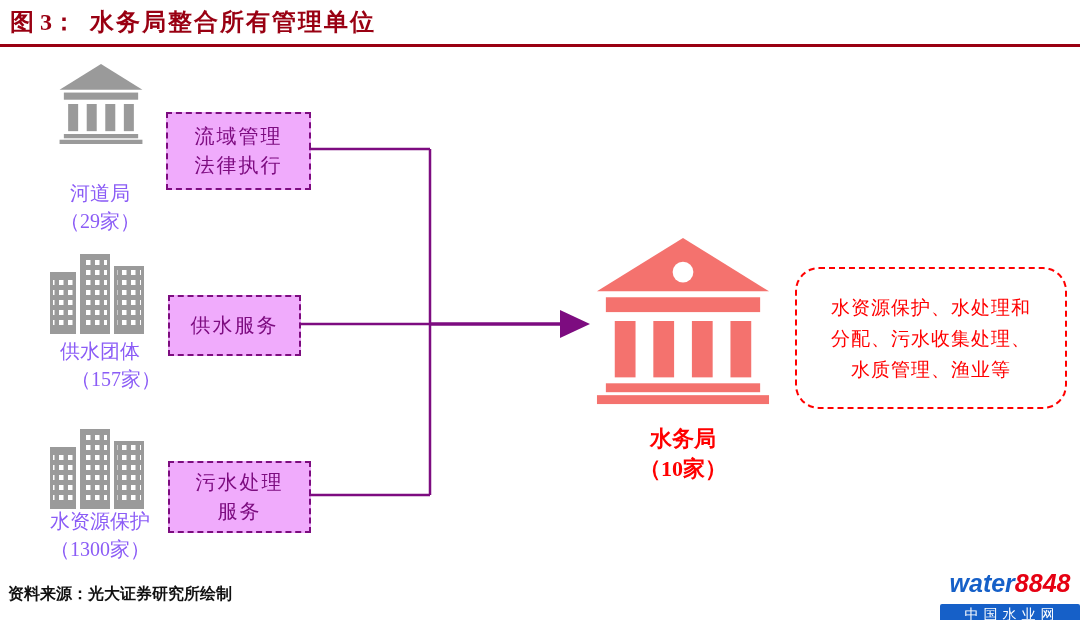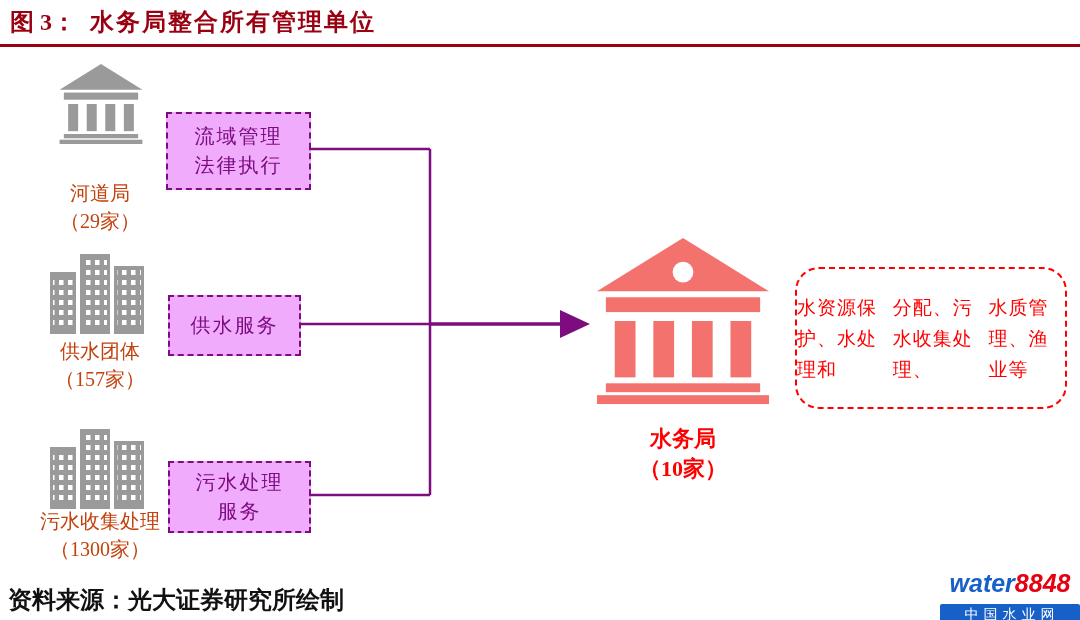--- a/index.html
+++ b/index.html
@@ -6,39 +6,39 @@
   .page{
     position:relative;width:1080px;height:620px;background:#fff;overflow:hidden;
     font-family:"Liberation Serif","DejaVu Serif",serif;
   }
   
   .title{position:absolute;left:10px;top:6px;font-size:24px;font-weight:bold;color:var(--darkred);}
   .title .cap{margin-left:14px;letter-spacing:2px;}
   .title-rule{position:absolute;left:0;top:44px;width:1080px;height:3px;background:var(--darkred);}
   
   .icon{position:absolute;}
-  .nlabel{position:absolute;text-align:center;font-size:20px;color:#c2410c;}
+  .nlabel{position:absolute;text-align:center;font-size:20px;color:#8b5cf6;}
   
   .fbox{
     position:absolute;border:2px dashed var(--purple);background:#f0abfc;
     display:flex;flex-direction:column;align-items:center;justify-content:center;
     color:var(--purple);font-size:20px;line-height:29px;letter-spacing:2px;
   }
   
   .overlay{position:absolute;left:0;top:0;pointer-events:none;}
   
   .tlabel{position:absolute;text-align:center;font-size:22px;font-weight:bold;color:var(--red);}
   .rbox{
     position:absolute;left:795px;top:267px;width:268px;height:138px;
     border:2.5px dashed var(--red);border-radius:24px;
-    display:flex;flex-direction:row;align-items:center;justify-content:center;
+    display:flex;flex-direction:column;align-items:center;justify-content:center;
     color:var(--red);font-size:19px;line-height:31px;letter-spacing:1px;
   }
   
-  .source{position:absolute;left:8px;top:584px;font-size:24px;font-weight:bold;color:#111;}
+  .source{position:absolute;left:8px;top:584px;font-size:16px;font-weight:bold;color:#111;}
   .logo{position:absolute;right:0;top:570px;width:140px;text-align:center;
         font-family:"Liberation Sans","DejaVu Sans",sans-serif;}
   .logo .l1{font-size:25px;font-weight:bold;font-style:italic;line-height:26px;}
   .logo .water{color:var(--logoblue);}
   .logo .num{color:var(--logored);}
   .logo .l2{margin-top:8px;background:var(--logoblue);color:#fff;font-size:14px;font-weight:normal;
             letter-spacing:5px;padding:2px 0 1px 4px;border-radius:2px;}
   .hiddendefs{position:absolute;width:0;height:0;}
 </style>
 </head>
@@ -82,37 +82,37 @@
     <g style="fill:var(--gray)">
       <rect x="0" y="22" width="26" height="62"></rect>
       <rect x="30" y="4" width="30" height="80"></rect>
       <rect x="64" y="16" width="30" height="68"></rect>
     </g>
     <rect x="3" y="26" width="20" height="52" fill="url(#winpat)"></rect>
     <rect x="33" y="8" width="24" height="70" fill="url(#winpat)"></rect>
     <rect x="67" y="20" width="24" height="58" fill="url(#winpat)"></rect>
   </svg>
   <div class="nlabel" style="left:10px;top:338px;width:180px">供水团体</div>
-  <div class="nlabel" style="left:10px;top:366px;width:180px">（157家）</div>
+  <div class="nlabel" style="left:26px;top:366px;width:180px">（157家）</div>
   <div class="fbox" style="left:168px;top:295px;width:129px;height:57px">
     <div>供水服务</div>
     <div></div>
   </div>
 
   <svg class="icon" style="left:50px;top:425px" width="100" height="84" viewBox="0 0 100 84">
     <g style="fill:var(--gray)">
       <rect x="0" y="22" width="26" height="62"></rect>
       <rect x="30" y="4" width="30" height="80"></rect>
       <rect x="64" y="16" width="30" height="68"></rect>
     </g>
     <rect x="3" y="26" width="20" height="52" fill="url(#winpat)"></rect>
     <rect x="33" y="8" width="24" height="70" fill="url(#winpat)"></rect>
     <rect x="67" y="20" width="24" height="58" fill="url(#winpat)"></rect>
   </svg>
-  <div class="nlabel" style="left:0px;top:508px;width:200px">污水收集处理</div>
+  <div class="nlabel" style="left:0px;top:508px;width:200px">水资源保护</div>
   <div class="nlabel" style="left:0px;top:536px;width:200px">（1300家）</div>
   <div class="fbox" style="left:168px;top:461px;width:139px;height:68px">
     <div>污水处理</div>
     <div>服务</div>
   </div>
 
   <svg class="overlay" width="1080" height="620">
     <path d="M309 149 H430 M299 324 H430 M309 495 H430 M430 149 V495" style="stroke:var(--purple)" stroke-width="2.5" fill="none"></path>
     <line x1="430" y1="324" x2="563" y2="324" style="stroke:var(--purple)" stroke-width="3.5"></line>
     <polygon points="560,310 560,338 590,324" style="fill:var(--purple)"></polygon>

